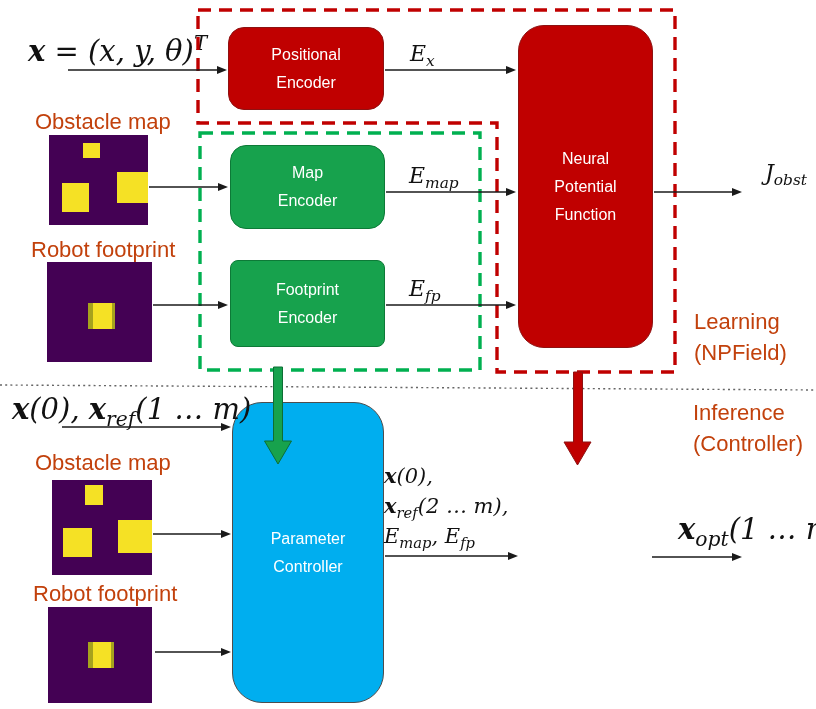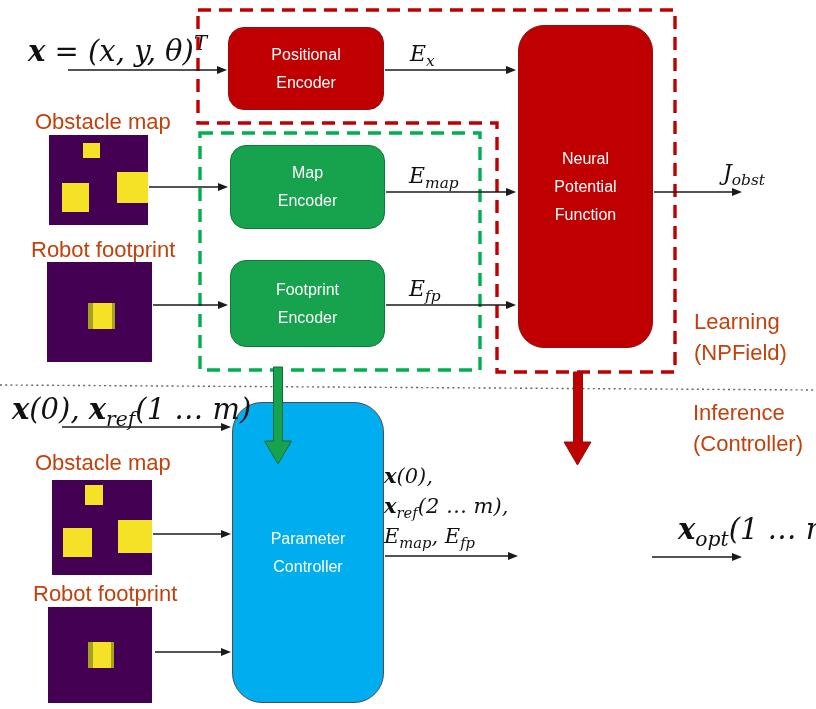--- a/index.html
+++ b/index.html
@@ -55,21 +55,21 @@
   <div class="block blk-red" style="left:228px;top:27px;width:156px;height:83px;border-radius:16px;">
     <span>Positional</span>
     <span>Encoder</span>
   </div>
 
   <div class="block blk-green" style="left:230px;top:145px;width:155px;height:84px;border-radius:16px;">
     <span>Map</span>
     <span>Encoder</span>
   </div>
 
-  <div class="block blk-green" style="left:230px;top:260px;width:155px;height:87px;border-radius:16px;">
+  <div class="block blk-green" style="left:230px;top:260px;width:155px;height:87px;border-radius:8px;">
     <span>Footprint</span>
     <span>Encoder</span>
   </div>
 
   <div class="block blk-red" style="left:518px;top:25px;width:135px;height:323px;border-radius:26px;">
     <span>Neural</span>
     <span>Potential</span>
     <span>Function</span>
   </div>
 
@@ -103,21 +103,21 @@
   </div>
 
   <div class="math" style="left:409px;top:163px;">
     <span>E</span><sub>map</sub>
   </div>
 
   <div class="math" style="left:409px;top:276px;">
     <span>E</span><sub>fp</sub>
   </div>
 
-  <div class="math" style="left:723px;top:160px;">
+  <div class="math" style="left:765px;top:160px;">
     <span>J</span><sub>obst</sub>
   </div>
 
   <div class="math m23" style="left:12px;top:396px;">
     <span class="bi">x</span><span>(0), </span><span class="bi">x</span><sub>ref</sub><span>(1 … m)</span>
   </div>
 
   <div class="math mpc-inputs" style="left:384px;top:461px;font-size:21px;">
     <div><span class="bi">x</span><span>(0),</span></div>
     <div><span class="bi">x</span><sub>ref</sub><span>(2 … m),</span></div>

